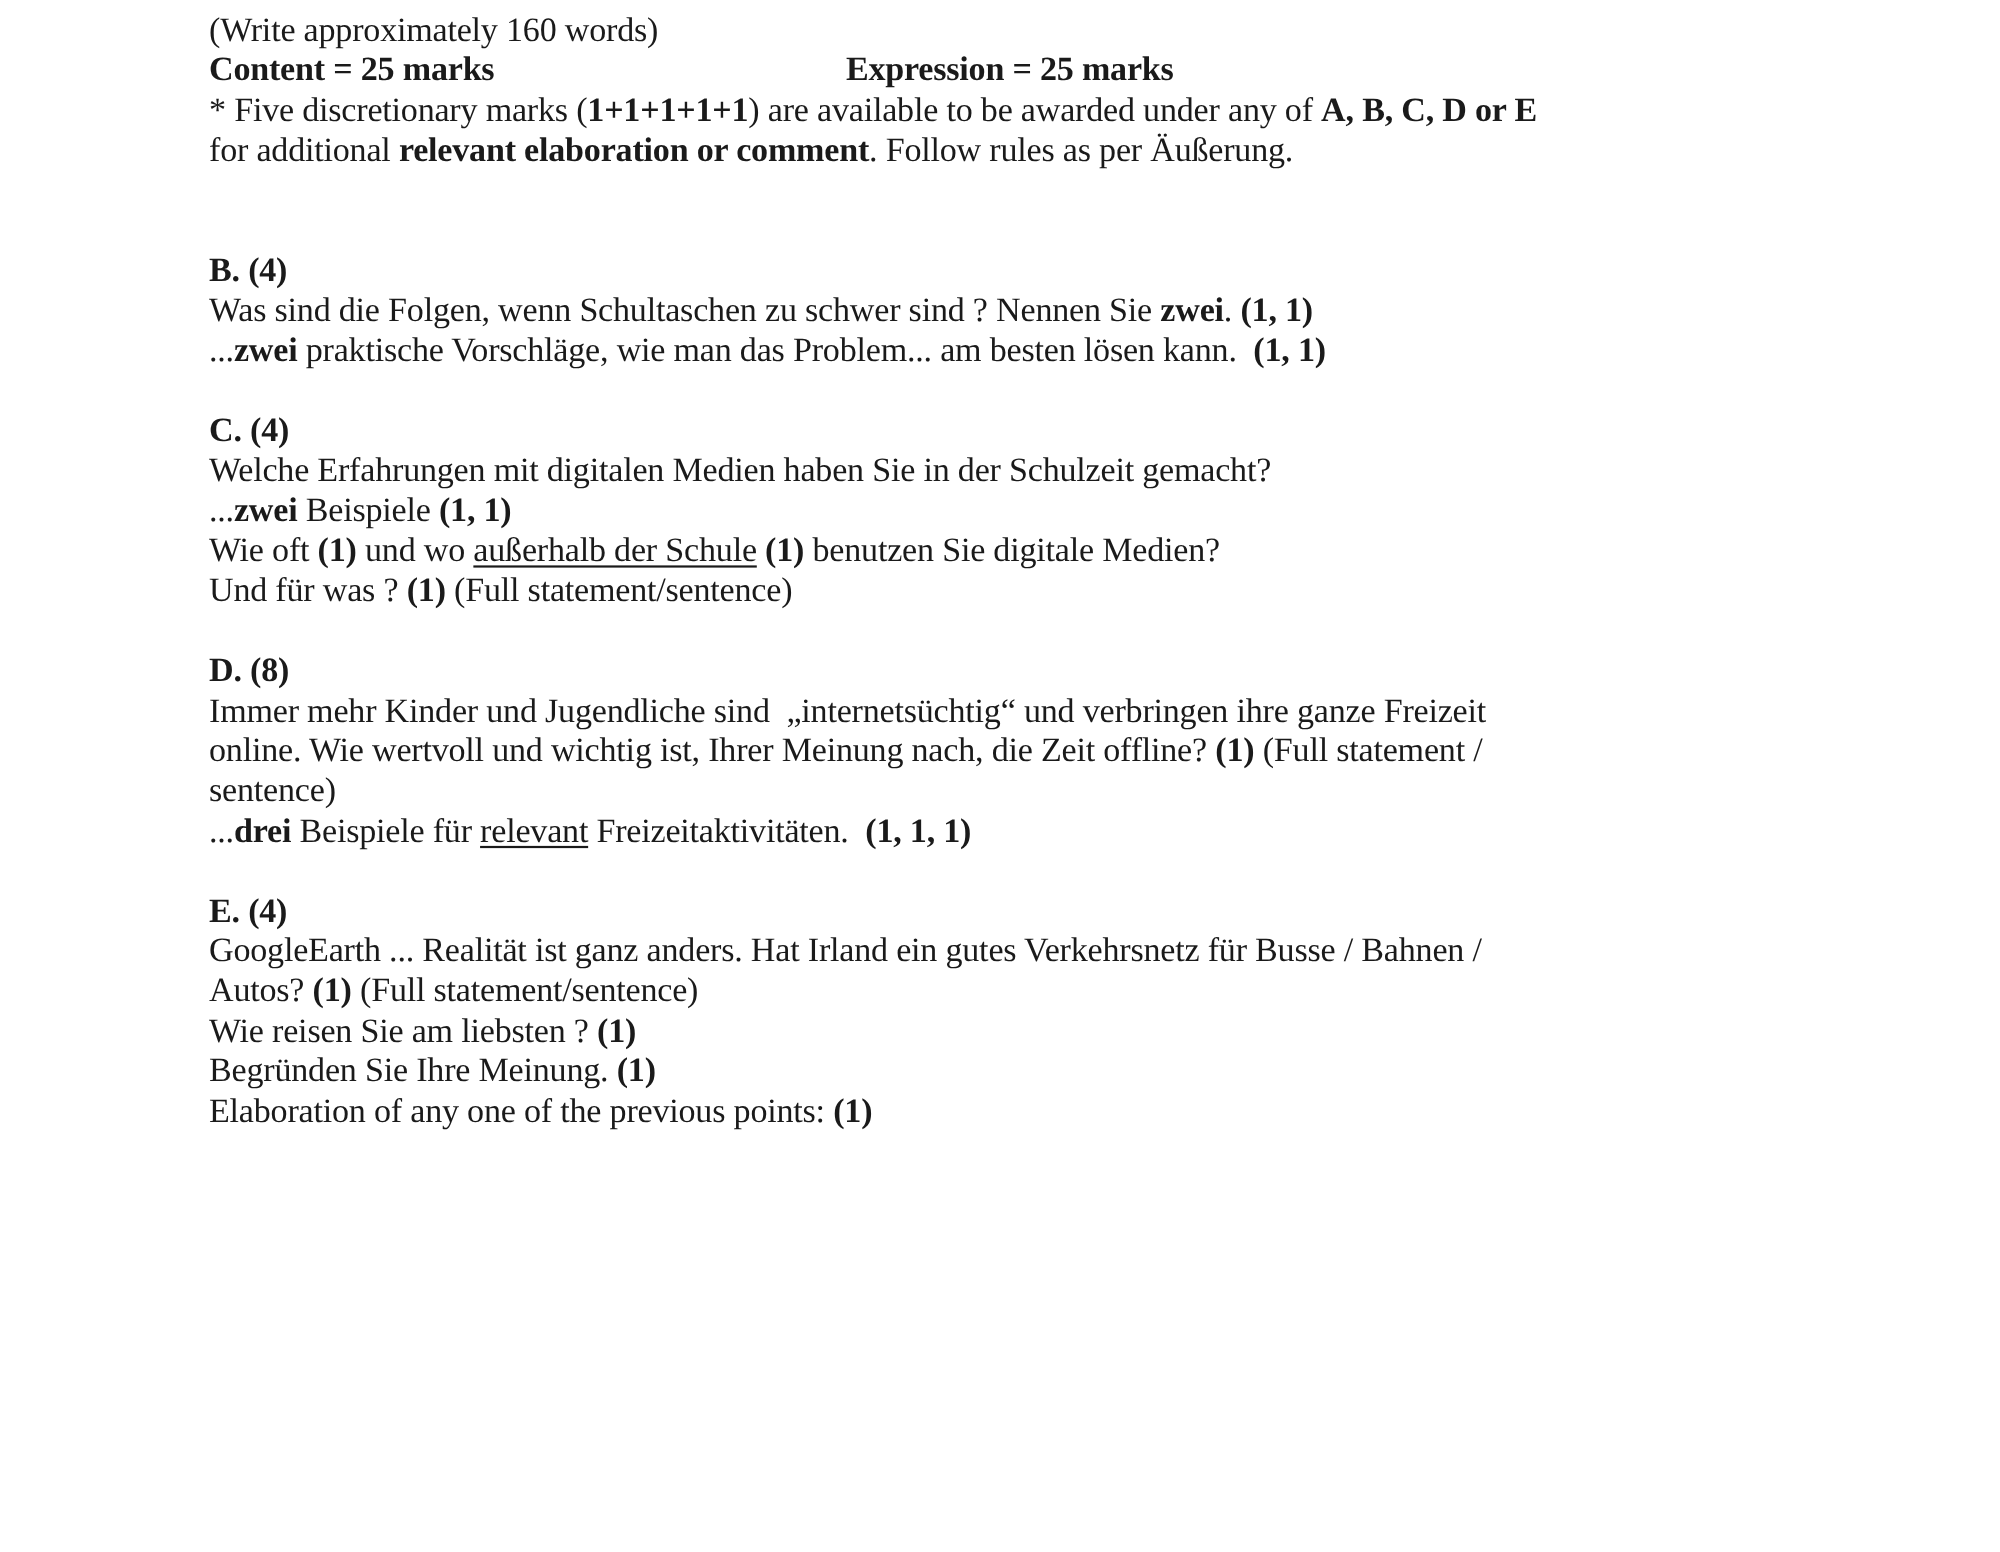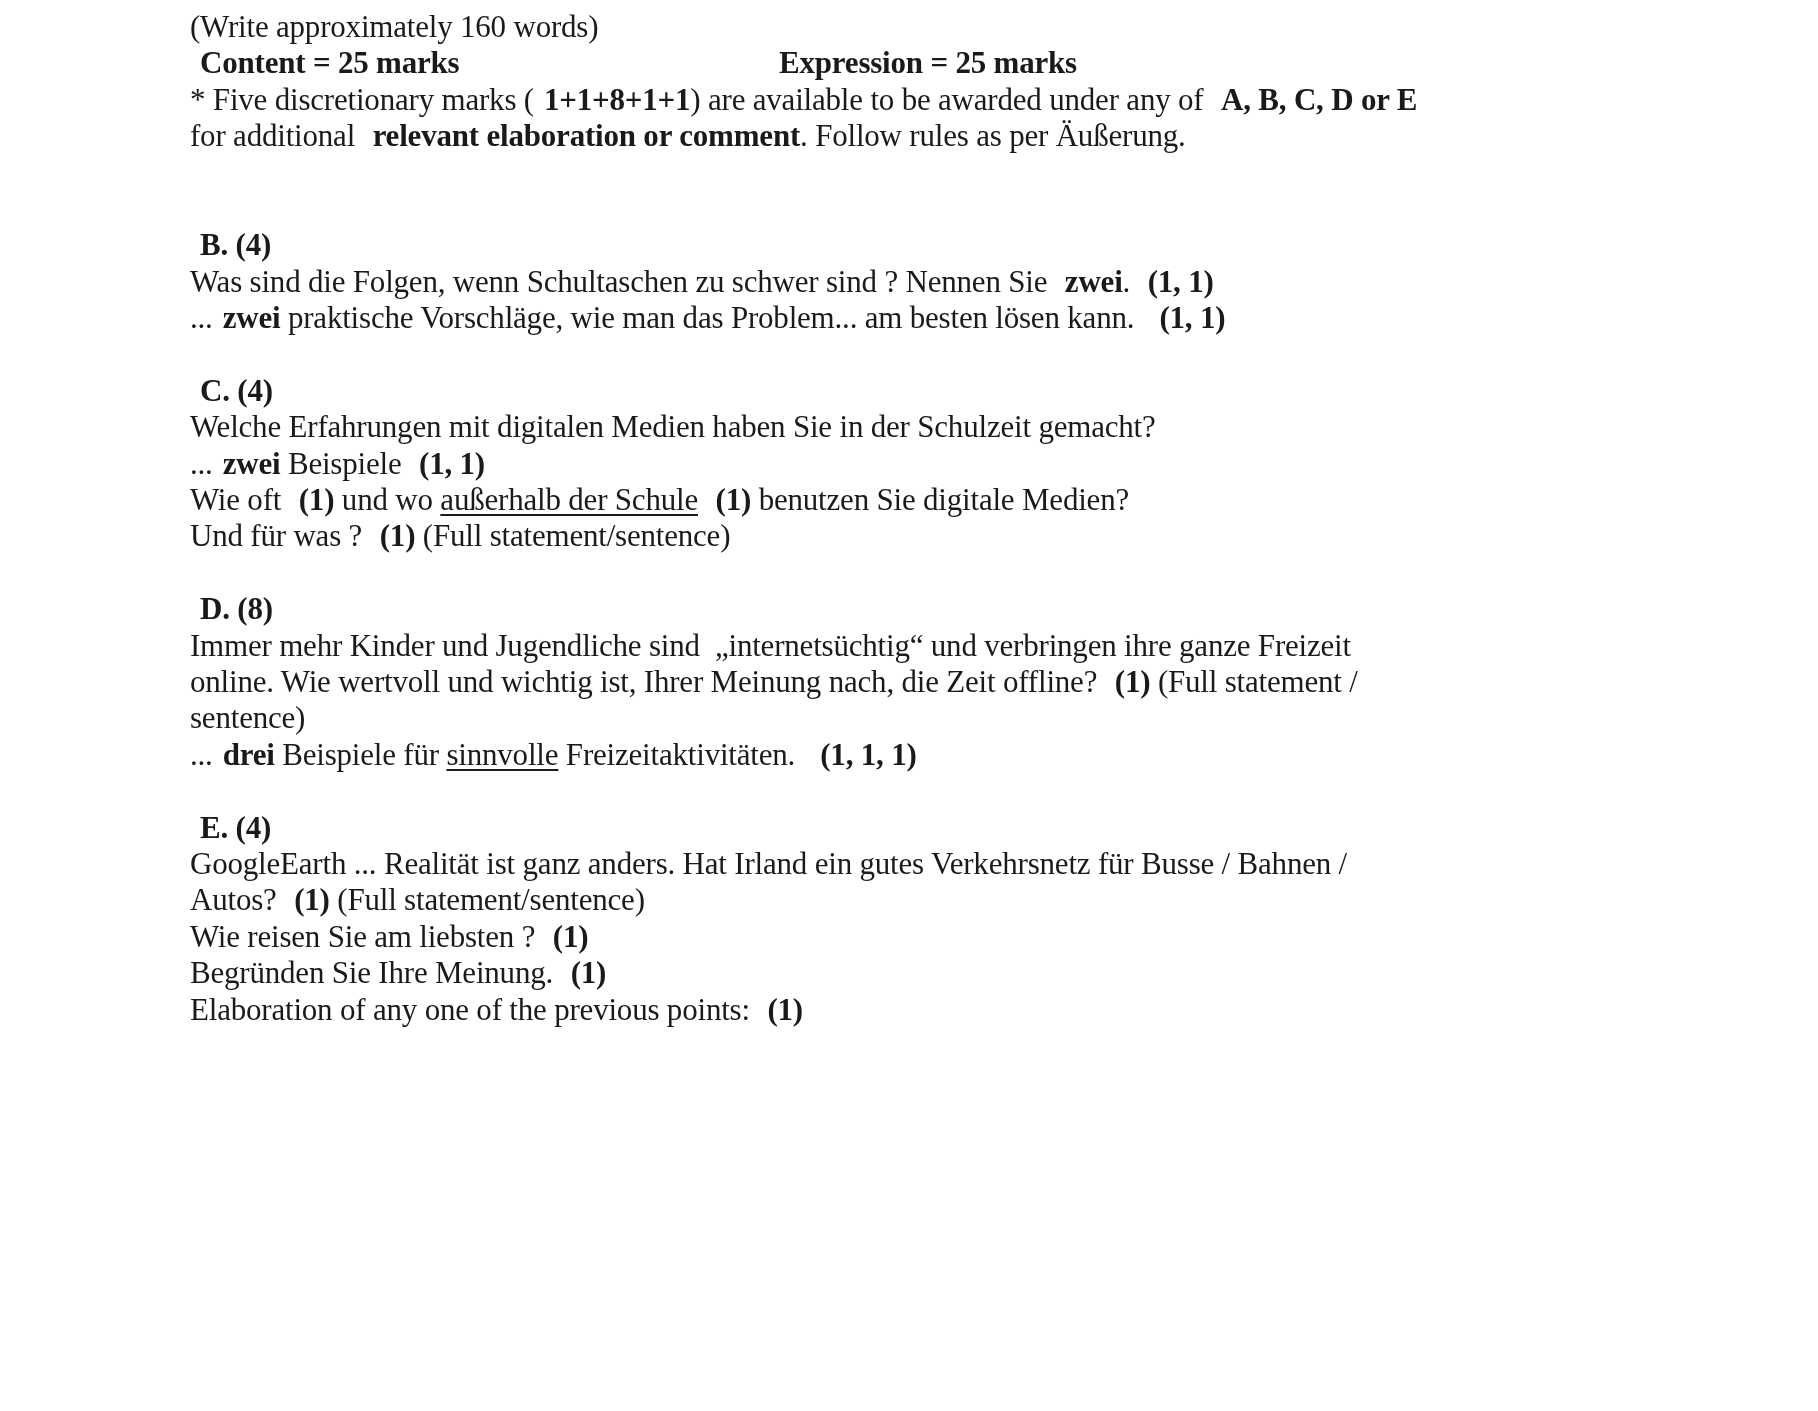--- a/index.html
+++ b/index.html
@@ -22,38 +22,38 @@
     top: 9px;
     width: 1540px;
   }
   .line {
     height: 36.4px;
     line-height: 36.4px;
     white-space: nowrap;
     letter-spacing: -0.2px;
   }
   .gap { height: 36.4px; }
-  .b { font-weight: bold; margin-left: 10px; }
+  .b { font-weight: bold; }
   .i { }
   .u { text-decoration: underline; text-decoration-thickness: 1.5px; text-underline-offset: 4px; }
   .marks-row { position: relative; }
   .marks-row .expr { position: absolute; left: 579px; top: 0; }
   .section { }
 </style>
 </head>
 <body>
 
 <div class="page">
 
   <div class="line">(Write approximately 160 words)</div>
   <div class="line b marks-row">
     <span>Content = 25 marks</span>
     <span class="expr">Expression = 25 marks</span>
   </div>
-  <div class="line"><span>* Five </span><span class="i">discretionary</span><span> marks (</span><span class="b">1+1+8+1+1</span><span>) are available to be awarded under any of </span><span class="b">A, B, C, D or E</span></div>
+  <div class="line"><span>* Five </span><span class="i">discretionary</span><span> marks (</span><span class="b">1+1+1+1+1</span><span>) are available to be awarded under any of </span><span class="b">A, B, C, D or E</span></div>
   <div class="line"><span>for additional </span><span class="b">relevant elaboration or comment</span><span>. Follow rules as per </span><span class="i">Äußerung</span><span>.</span></div>
 
   <div class="gap"></div>
 
 
   <div class="gap"></div>
 
   <div class="section">
     <div class="line b">B. (4)</div>
     <div class="line"><span class="i">Was sind die Folgen, wenn Schultaschen zu schwer sind ? Nennen Sie </span><span class="b">zwei</span><span class="i">. </span><span class="b">(1, 1)</span></div>
@@ -70,21 +70,21 @@
     <div class="line"><span class="i">Und für was ? </span><span class="b">(1)</span><span> (Full statement/sentence)</span></div>
   </div>
 
   <div class="gap"></div>
 
   <div class="section">
     <div class="line b">D. (8)</div>
     <div class="line i" style="white-space:pre">Immer mehr Kinder und Jugendliche sind  „internetsüchtig“ und verbringen ihre ganze Freizeit</div>
     <div class="line"><span>online. </span><span class="i">Wie wertvoll und wichtig ist, Ihrer Meinung nach, die Zeit</span><span> offline? </span><span class="b">(1)</span><span> (Full statement /</span></div>
     <div class="line">sentence)</div>
-    <div class="line" style="white-space:pre"><span class="i">...</span><span class="i b">drei</span><span class="i"> Beispiele für </span><span class="i u">sinnvolle</span><span class="i"> Freizeitaktivitäten.</span><span class="b">  (1, 1, 1)</span></div>
+    <div class="line" style="white-space:pre"><span class="i">...</span><span class="i b">drei</span><span class="i"> Beispiele für </span><span class="i u">relevant</span><span class="i"> Freizeitaktivitäten.</span><span class="b">  (1, 1, 1)</span></div>
   </div>
 
   <div class="gap"></div>
 
   <div class="section">
     <div class="line b">E. (4)</div>
     <div class="line i">GoogleEarth ... Realität ist ganz anders. Hat Irland ein gutes Verkehrsnetz für Busse / Bahnen /</div>
     <div class="line"><span class="i">Autos?</span><span class="b"> (1)</span><span> (Full statement/sentence)</span></div>
     <div class="line"><span class="i">Wie reisen Sie am liebsten ? </span><span class="b">(1)</span></div>
     <div class="line"><span class="i">Begründen Sie Ihre Meinung.</span><span class="b"> (1)</span></div>

